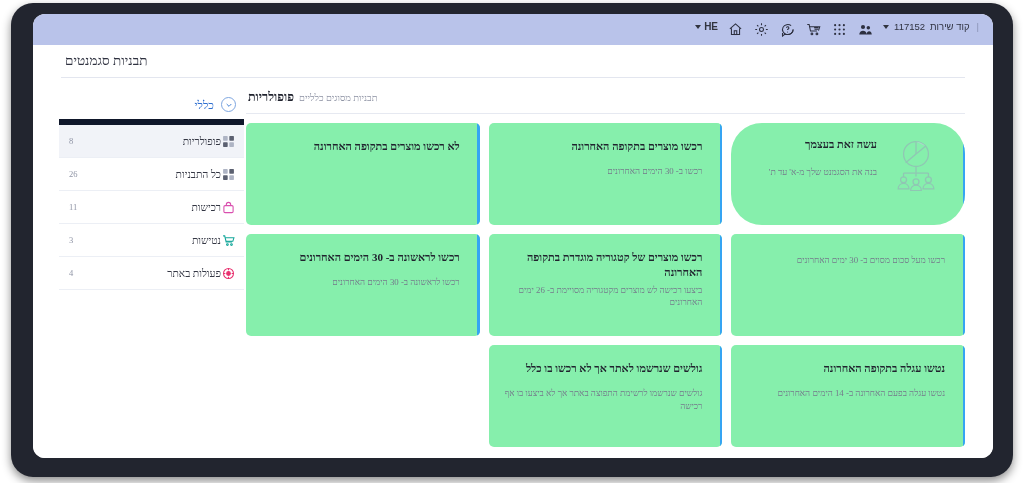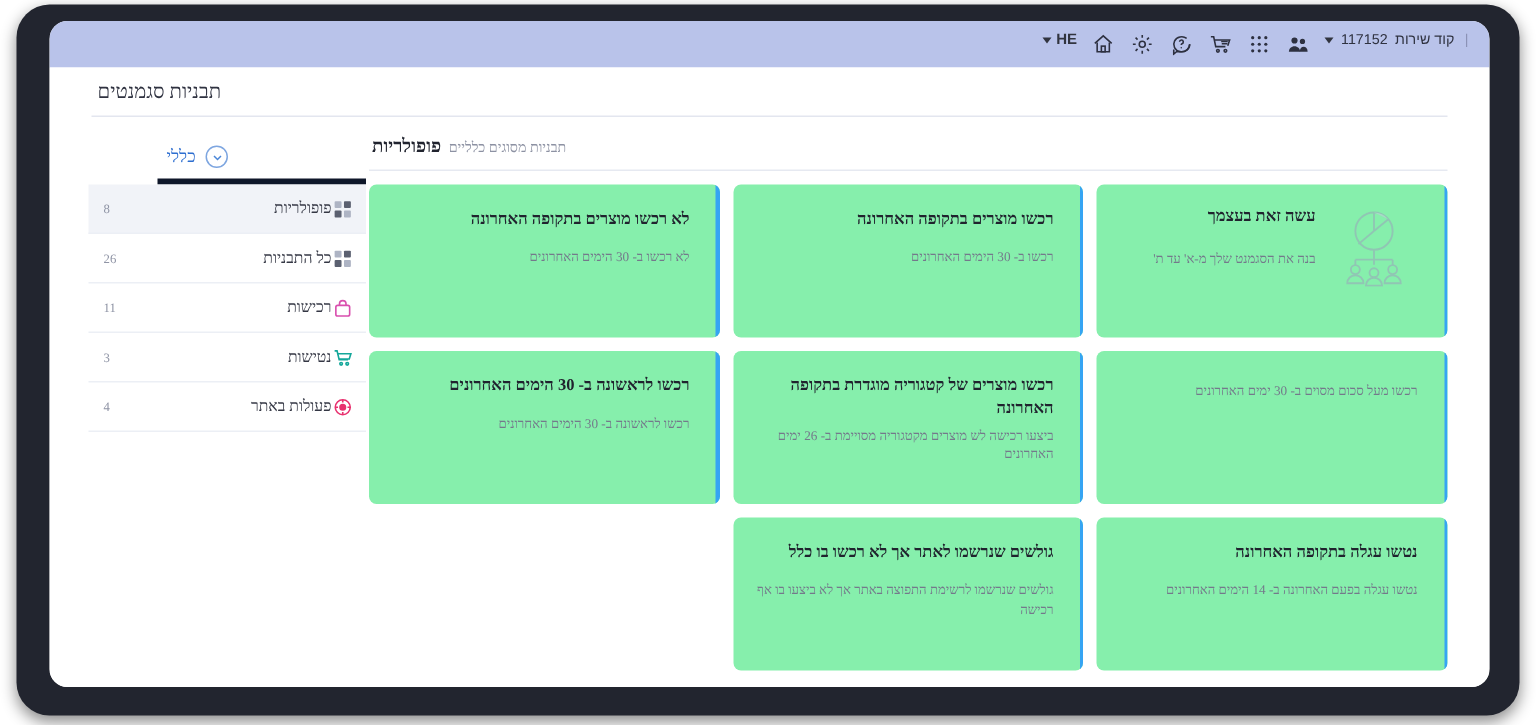--- a/index.html
+++ b/index.html
@@ -157,25 +157,23 @@
   
   #sidebar {
     width: 195px;
     flex: 0 0 195px;
     padding-top: 6px;
     padding-left: 10px;
   }
   .side-group-head {
     display: flex;
     align-items: center;
-    justify-content: flex-end;
     gap: 7px;
     padding: 7px 8px 7px 6px;
-    border-bottom: 4px solid #0f172a;
-    margin-left: 46px;
+    border-bottom: 6px solid #0f172a;
   }
   .side-group-title {
     font-size: 11.5px;
     color: #2f6fd0;
     font-weight: 400;
   }
   .chev-circle {
     width: 15px; height: 15px;
     border: 1px solid #7ea6e0;
     border-radius: 50%;
@@ -275,21 +273,21 @@
   }
   .card-sub {
     font-size: 8.8px;
     color: #74798b;
     line-height: 1.45;
     text-align: right;
     margin-top: 11px;
   }
   .card.tight .card-sub { margin-top: 4px; }
 
-  .card.diy { padding-top: 14px; }
+  .card.diy { padding-top: 14px; border-radius: 31px; }
   .card.diy .diy-row {
     display: flex;
     flex-direction: row-reverse;
     align-items: flex-start;
     gap: 10px;
   }
   .card.diy .diy-text { flex: 1 1 auto; min-width: 0; }
   .card.diy .diy-art {
     flex: 0 0 58px;
     width: 58px; height: 54px;
@@ -422,21 +420,20 @@
                     </svg>
                   </div>
                 </div>
               </div>
               <div class="card">
                 <div class="card-title">רכשו מוצרים בתקופה האחרונה</div>
                 <div class="card-sub">רכשו ב- 30 הימים האחרונים</div>
               </div>
               <div class="card">
                 <div class="card-title">לא רכשו מוצרים בתקופה האחרונה</div>
-                <div class="card-sub">לא רכשו ב- 30 הימים האחרונים</div>
               </div>
               <div class="card tight">
                 <div class="card-sub">רכשו מעל סכום מסוים ב- 30 ימים האחרונים</div>
               </div>
               <div class="card tight">
                 <div class="card-title">רכשו מוצרים של קטגוריה מוגדרת בתקופה האחרונה</div>
                 <div class="card-sub">ביצעו רכישה לש מוצרים מקטגוריה מסויימת ב- 26 ימים האחרונים</div>
               </div>
               <div class="card">
                 <div class="card-title">רכשו לראשונה ב- 30 הימים האחרונים</div>

